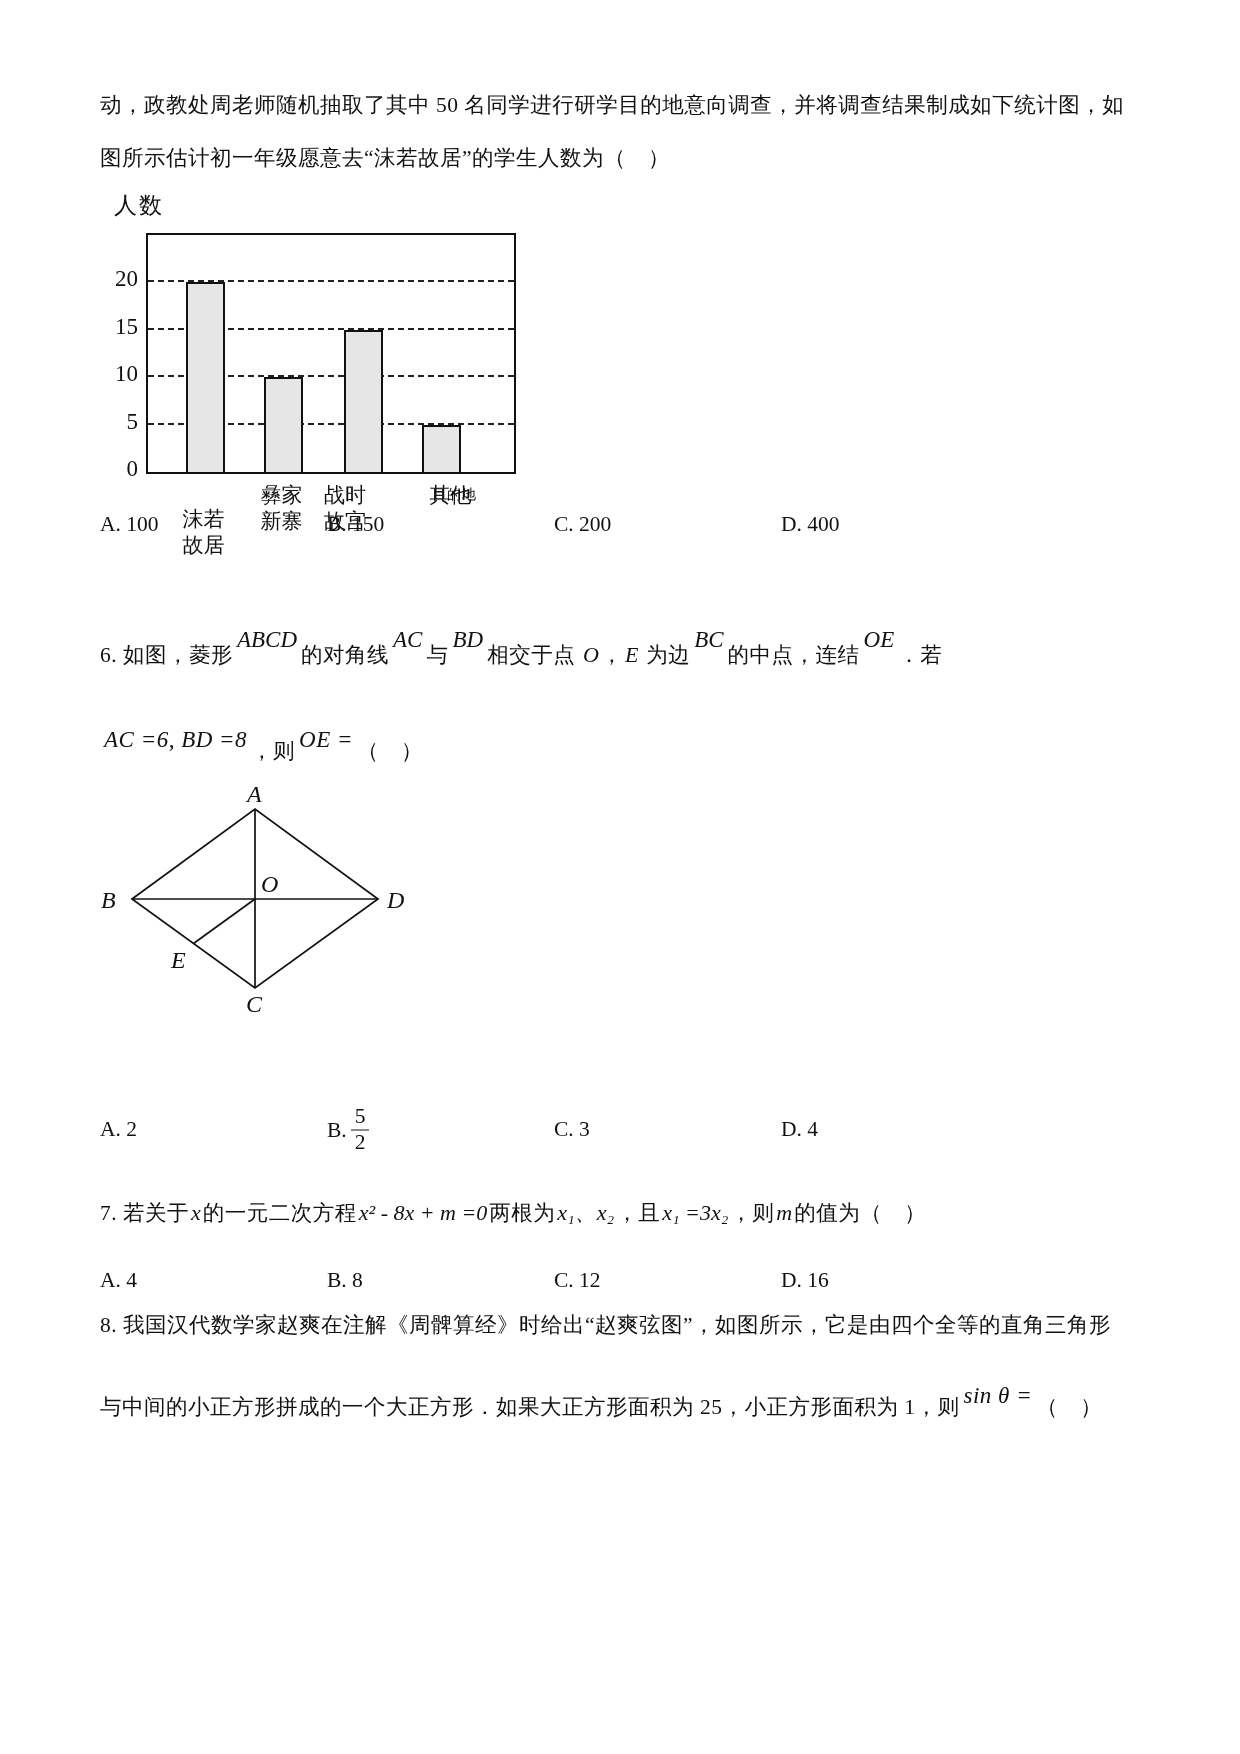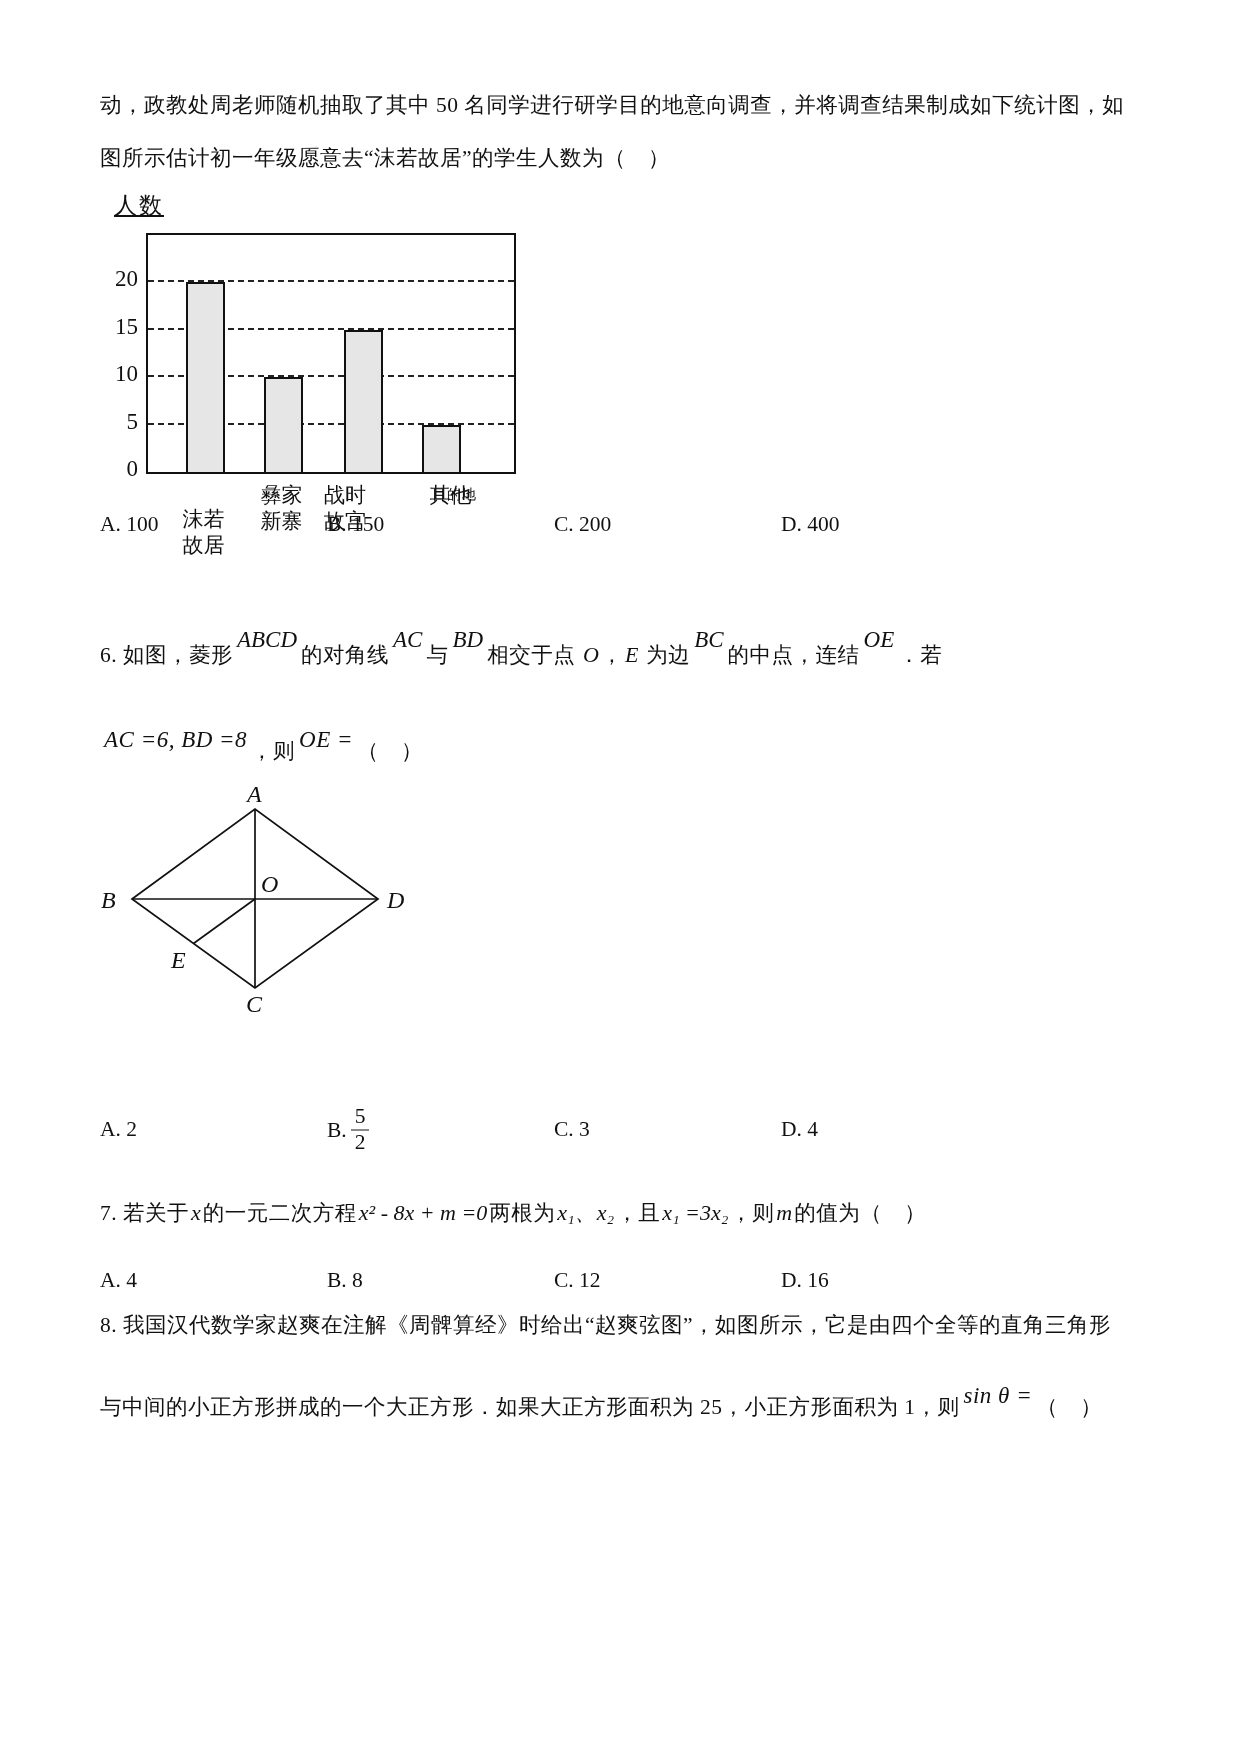--- a/index.html
+++ b/index.html
@@ -4,21 +4,21 @@
 <style>
   html,body{margin:0;padding:0;background:#ffffff;}
   .page{position:relative;width:1240px;height:1425px;background:#fff;overflow:hidden;
         font-family:"Liberation Serif","DejaVu Serif",serif;color:#111;}
   .tline{position:absolute;left:100px;width:1100px;font-size:21.5px;white-space:nowrap;letter-spacing:.5px;}
   .mup{position:relative;top:-15px;font-style:italic;font-size:23px;font-family:"Liberation Serif",serif;letter-spacing:0;padding:0 4px;}
   .mup2{position:relative;top:-11px;font-style:italic;font-size:23px;padding:0 4px;}
   .mit{font-style:italic;font-size:22px;font-family:"Liberation Serif",serif;letter-spacing:0;padding:0 2px;}
   
   .chart{position:absolute;left:100px;top:190px;width:460px;height:350px;}
-  .ylabel{position:absolute;left:14px;top:0;font-size:23px;letter-spacing:2px;text-decoration:underline;}
+  .ylabel{position:absolute;left:14px;top:0;font-size:23px;letter-spacing:2px;}
   .frame{position:absolute;left:46px;top:43px;width:366px;height:237px;border:2px solid #111;}
   .gridline{position:absolute;left:0;right:0;height:0;border-top:2px dashed #222;}
   .bar{position:absolute;bottom:0;width:39px;box-sizing:border-box;border:2px solid #111;border-bottom:none;}
   .ytick{position:absolute;left:0;width:38px;text-align:right;font-size:23px;}
   .xcat{position:absolute;top:292px;width:64px;text-align:center;font-size:21px;line-height:26px;}
   .xlabel{position:absolute;left:332px;top:296px;font-size:14px;letter-spacing:1px;}
   
   .choices{position:absolute;left:100px;width:1100px;display:flex;font-size:21.5px;align-items:center;}
   .choices .c{width:227px;flex:0 0 auto;}
   .choices .c:last-child{width:auto;}

